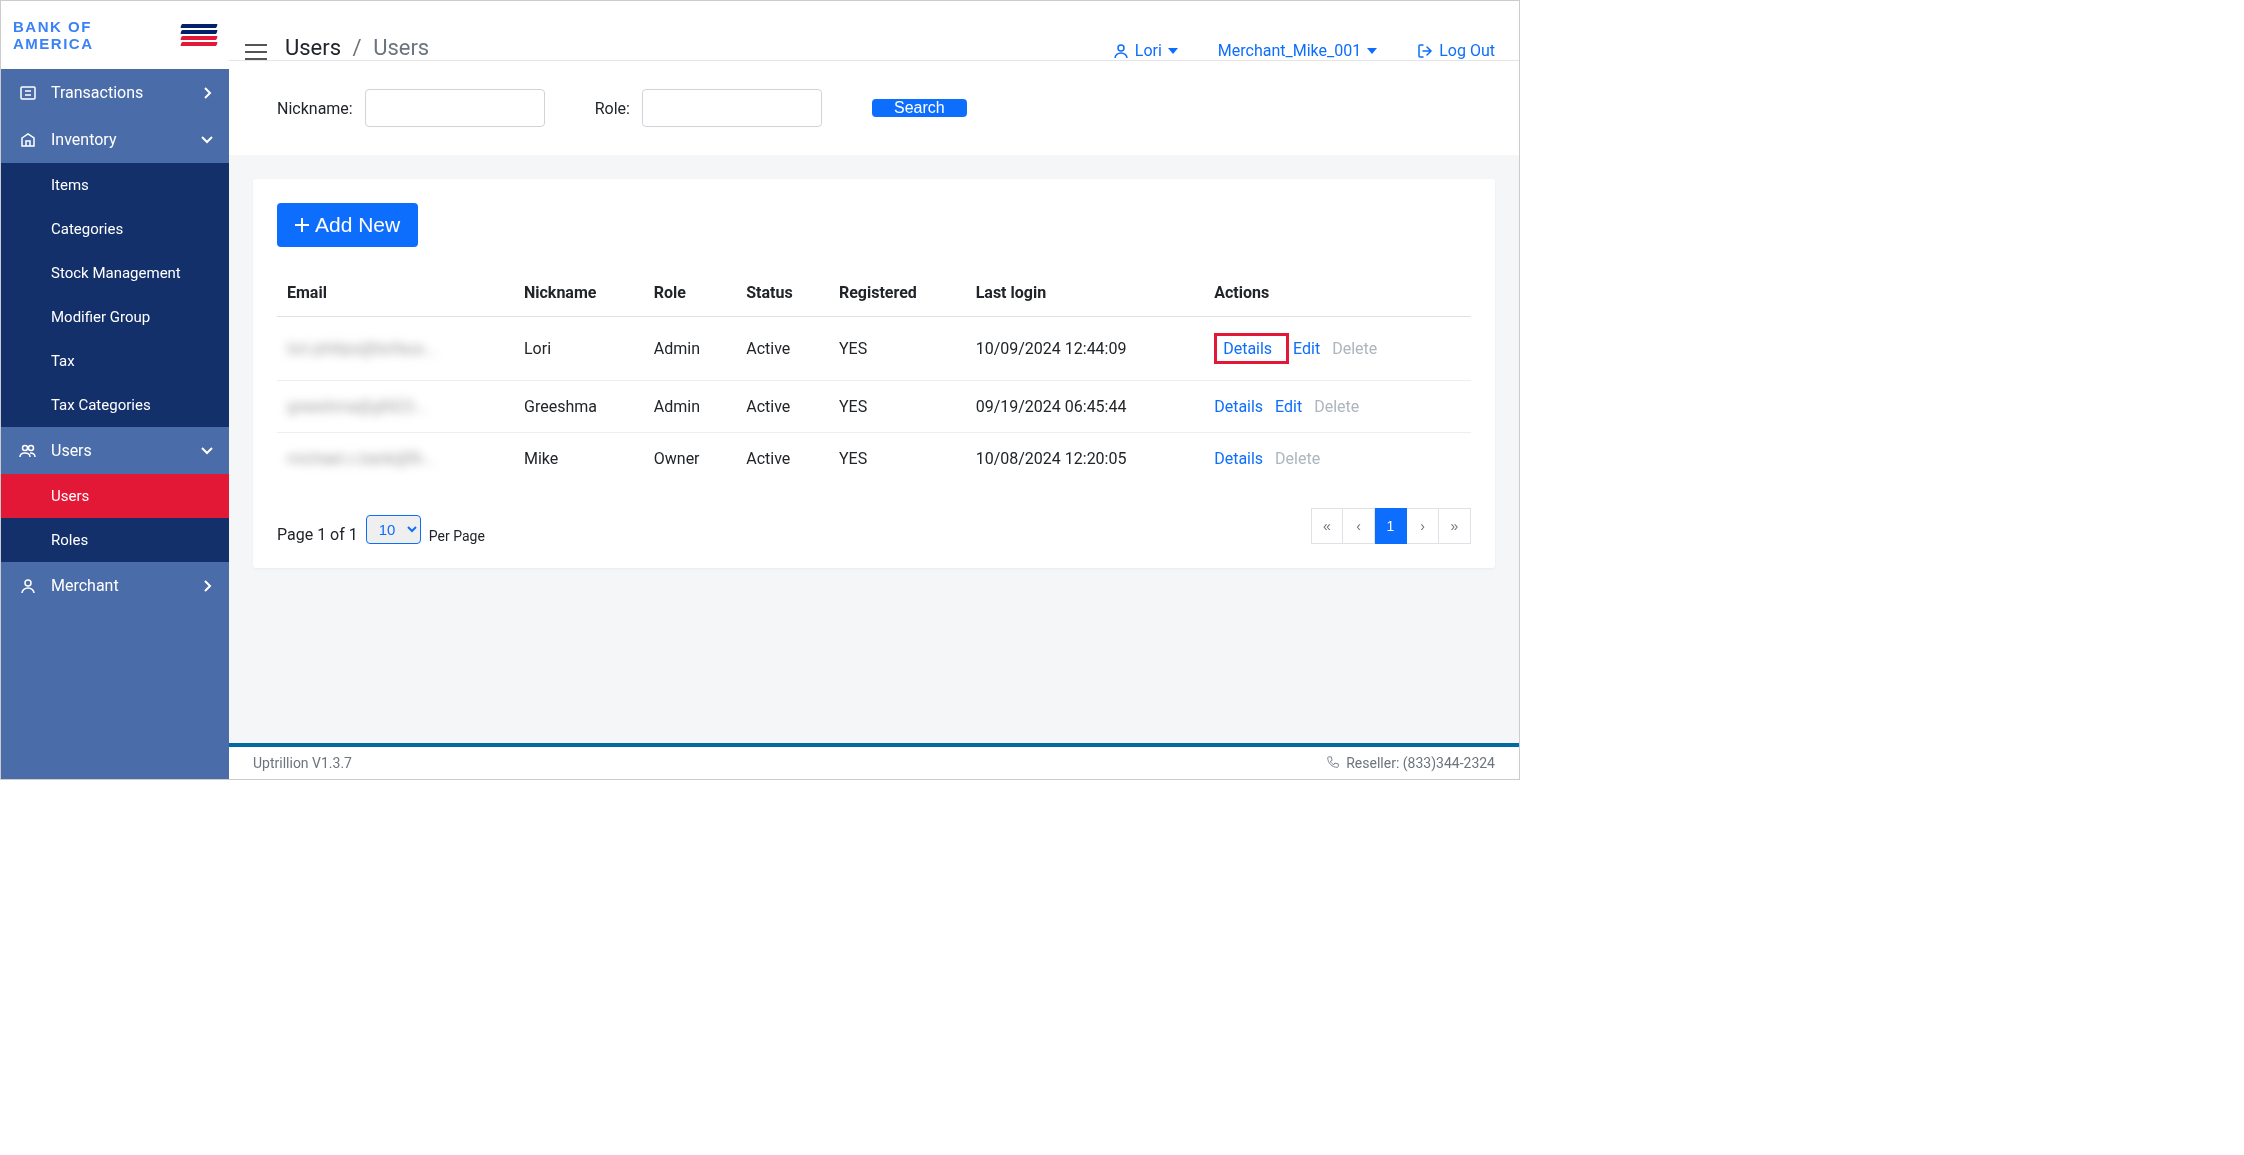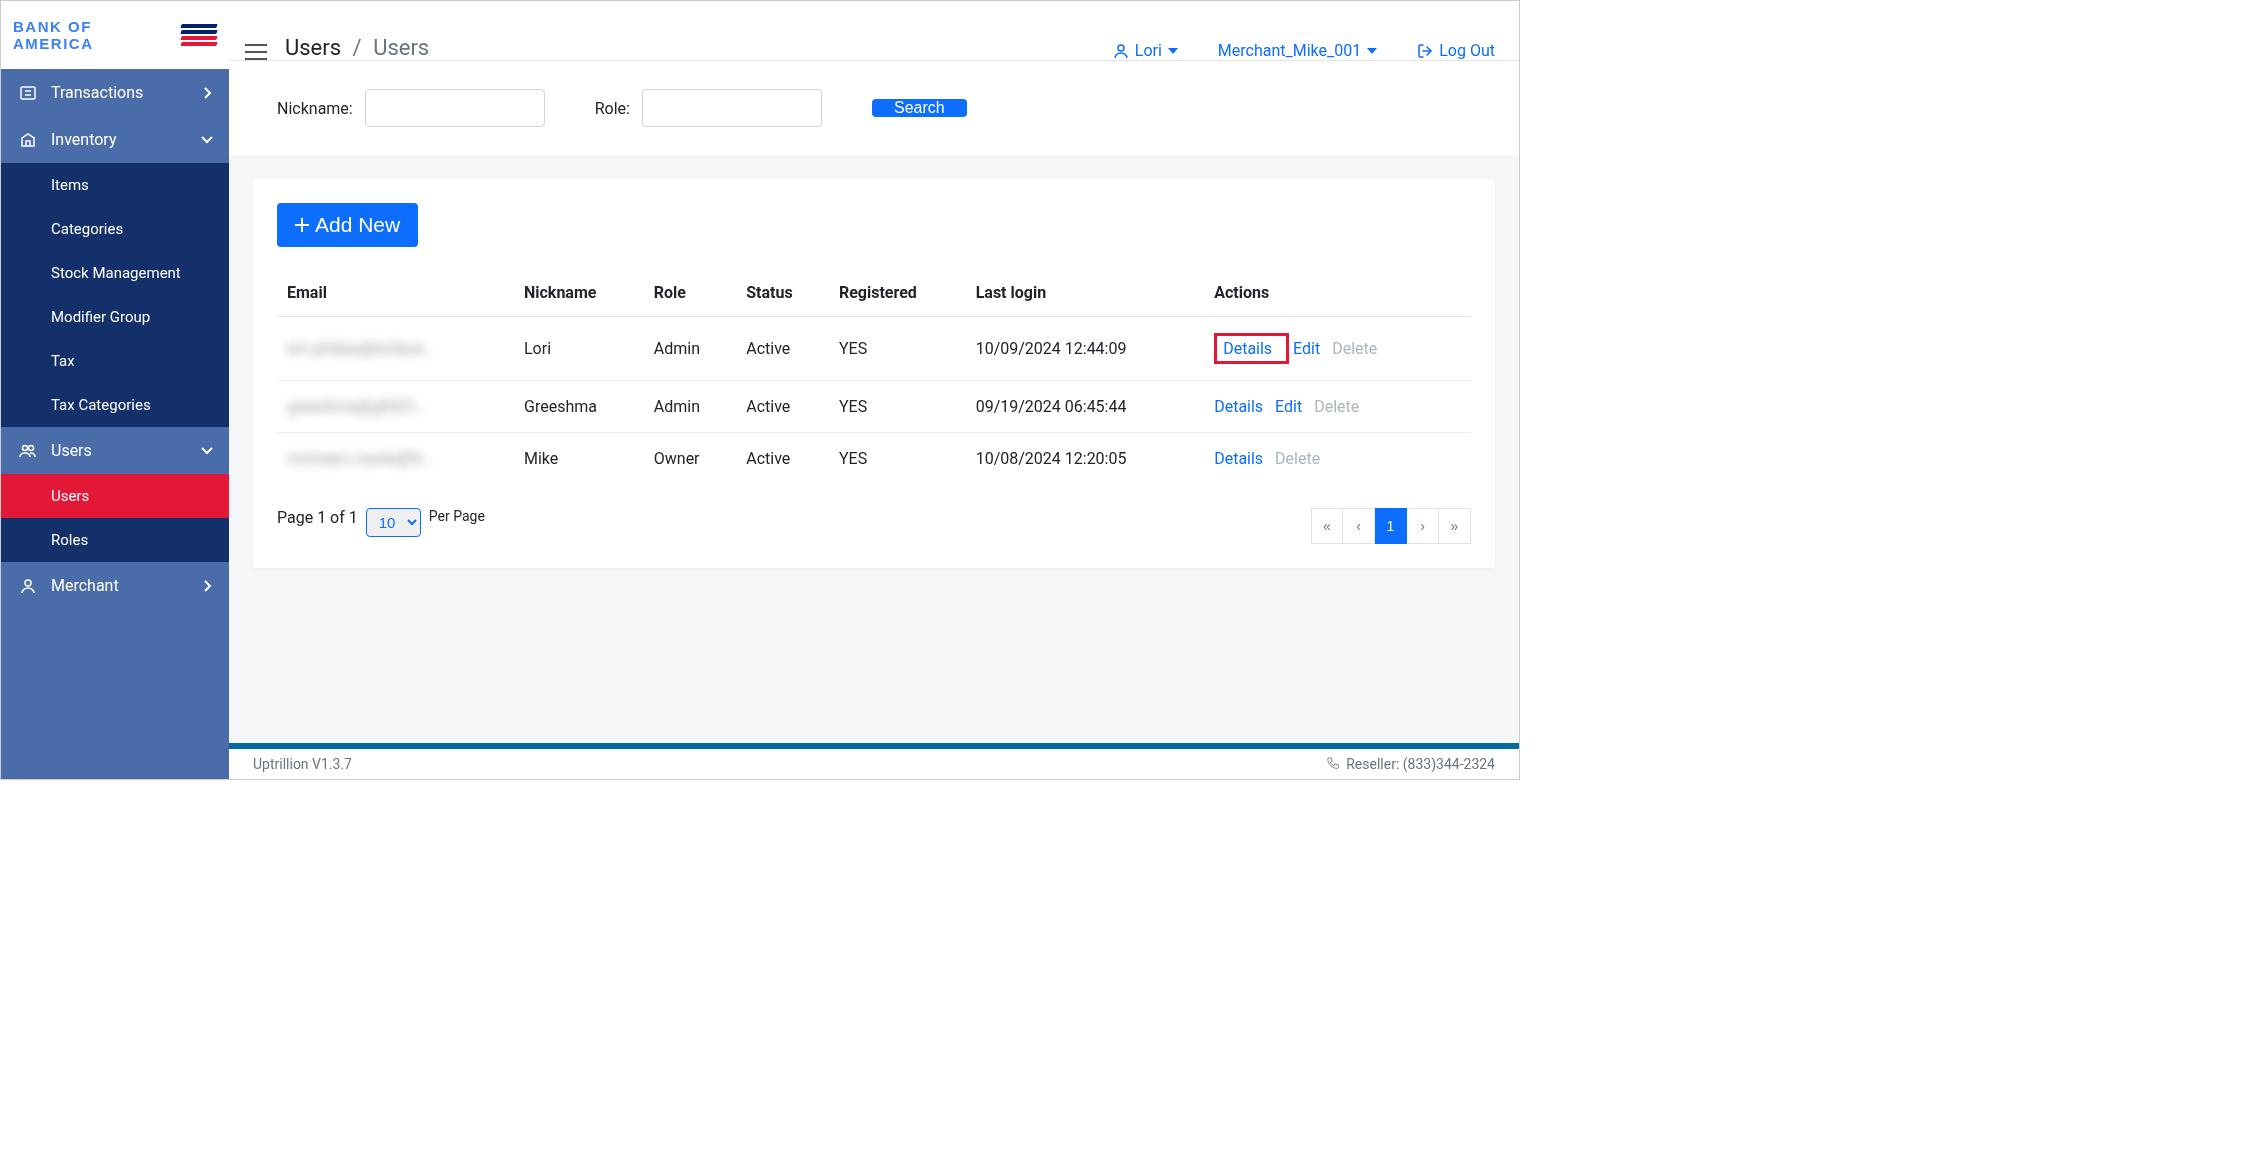--- a/index.html
+++ b/index.html
@@ -46,29 +46,29 @@
 
 .table { width: 100%; border-collapse: collapse; margin-top: 22px; }
 .table th { text-align: left; font-weight: 700; padding: 14px 10px; border-bottom: 1px solid #dee2e6; font-size: 16px; }
 .table td { padding: 16px 10px; border-bottom: 1px solid #eee; font-size: 16px; vertical-align: middle; }
 .table tr:last-child td { border-bottom: none; }
 .blur-email { filter: blur(5px); color: #999; }
 .act-link { color: #0d6efd; cursor: pointer; margin-right: 8px; }
 .act-link.disabled { color: #adb5bd; cursor: default; }
 .act-highlight { border: 3px solid #e31837; padding: 3px 6px; display: inline-block; }
 
-.table-footer { display: flex; align-items: flex-start; margin-top: 24px; }
+.table-footer { display: flex; align-items: flex-end; margin-top: 24px; }
 .page-info { font-size: 16px; }
 .per-page select { border: 1px solid #0d6efd; color: #0d6efd; border-radius: 4px; padding: 4px 8px; margin: 0 8px; font-size: 15px; }
 .pager { margin-left: auto; display: flex; }
 .pager button { width: 32px; height: 36px; border: 1px solid #dee2e6; background: #fff; color: #6c757d; cursor: pointer; font-size: 14px; }
 .pager button.active { background: #0d6efd; color: #fff; border-color: #0d6efd; }
 .pager button + button { border-left: none; }
 
-.footer { height: 36px; display: flex; align-items: center; padding: 0 24px; border-top: 6px solid #0369a1; color: #6c757d; font-size: 14px; }
+.footer { height: 36px; display: flex; align-items: center; padding: 0 24px; border-top: 4px solid #0369a1; color: #6c757d; font-size: 14px; }
 .footer .right { margin-left: auto; display: flex; align-items: center; gap: 6px; }
 
 svg { display: block; }
 .caret-down { display: inline-block; width: 0; height: 0; border-left: 5px solid transparent; border-right: 5px solid transparent; border-top: 6px solid currentColor; vertical-align: middle; }
 </style>
 </head>
 <body>
 
 <div class="app">
 

